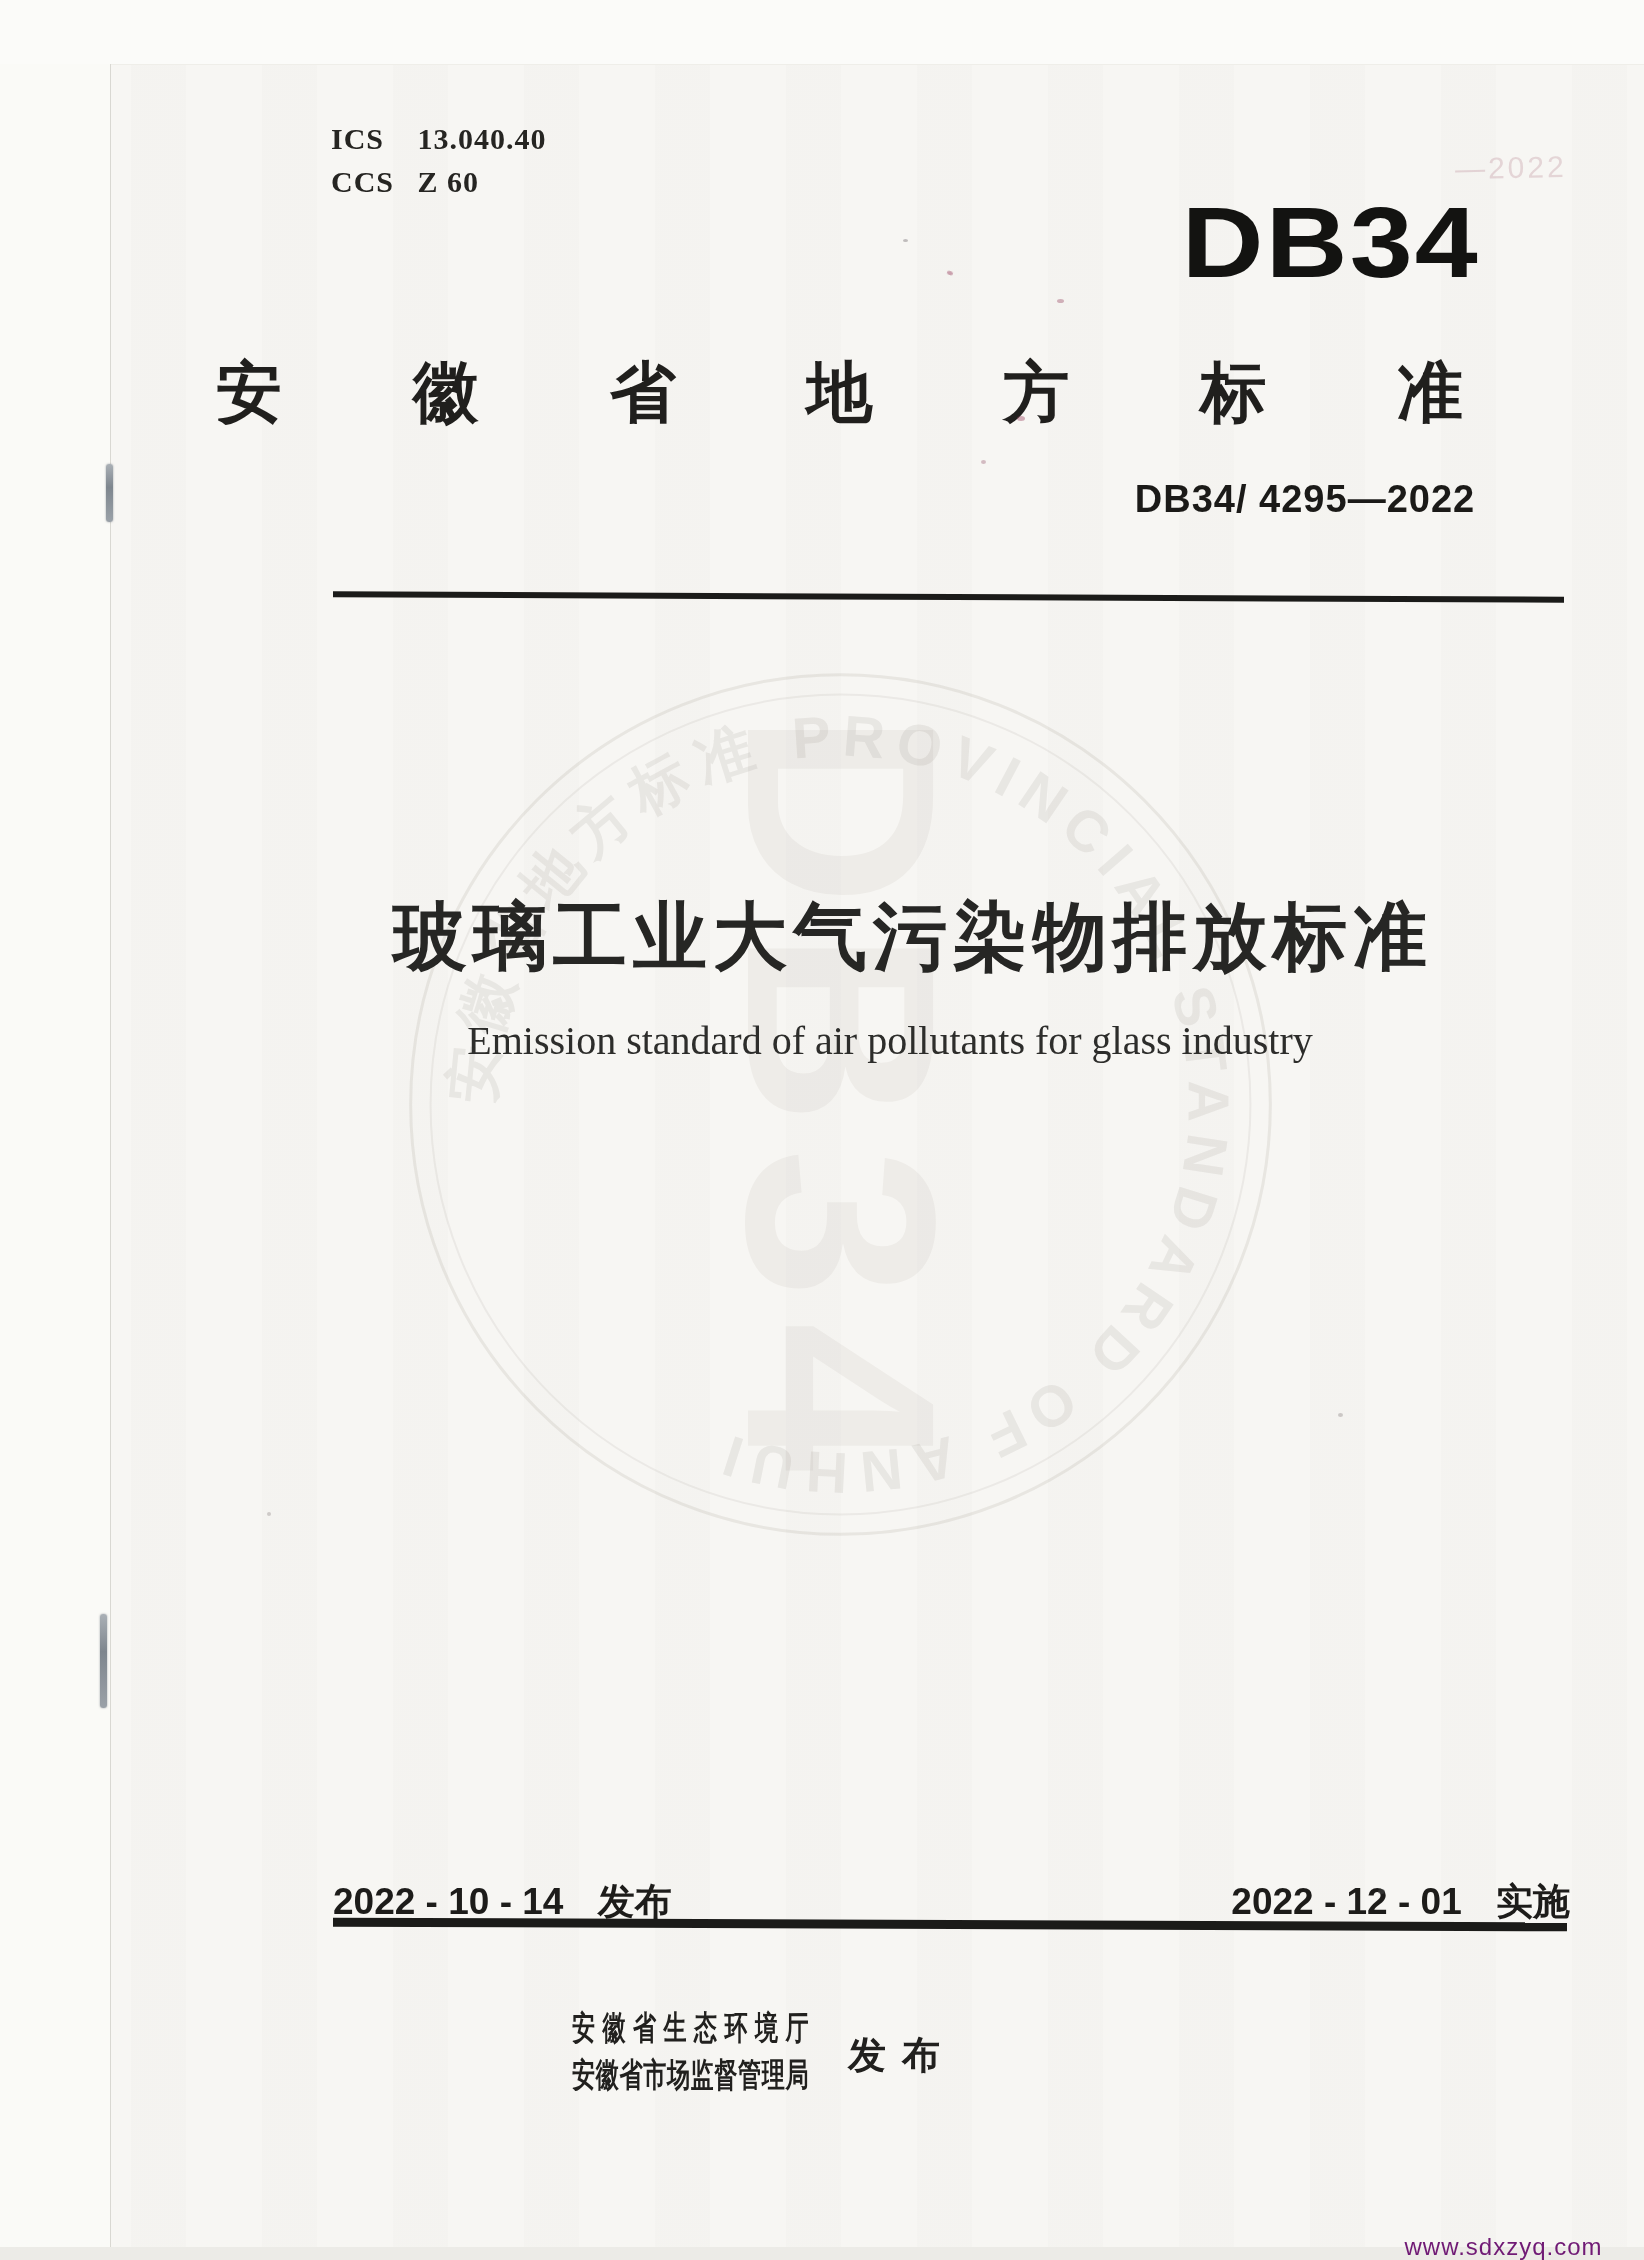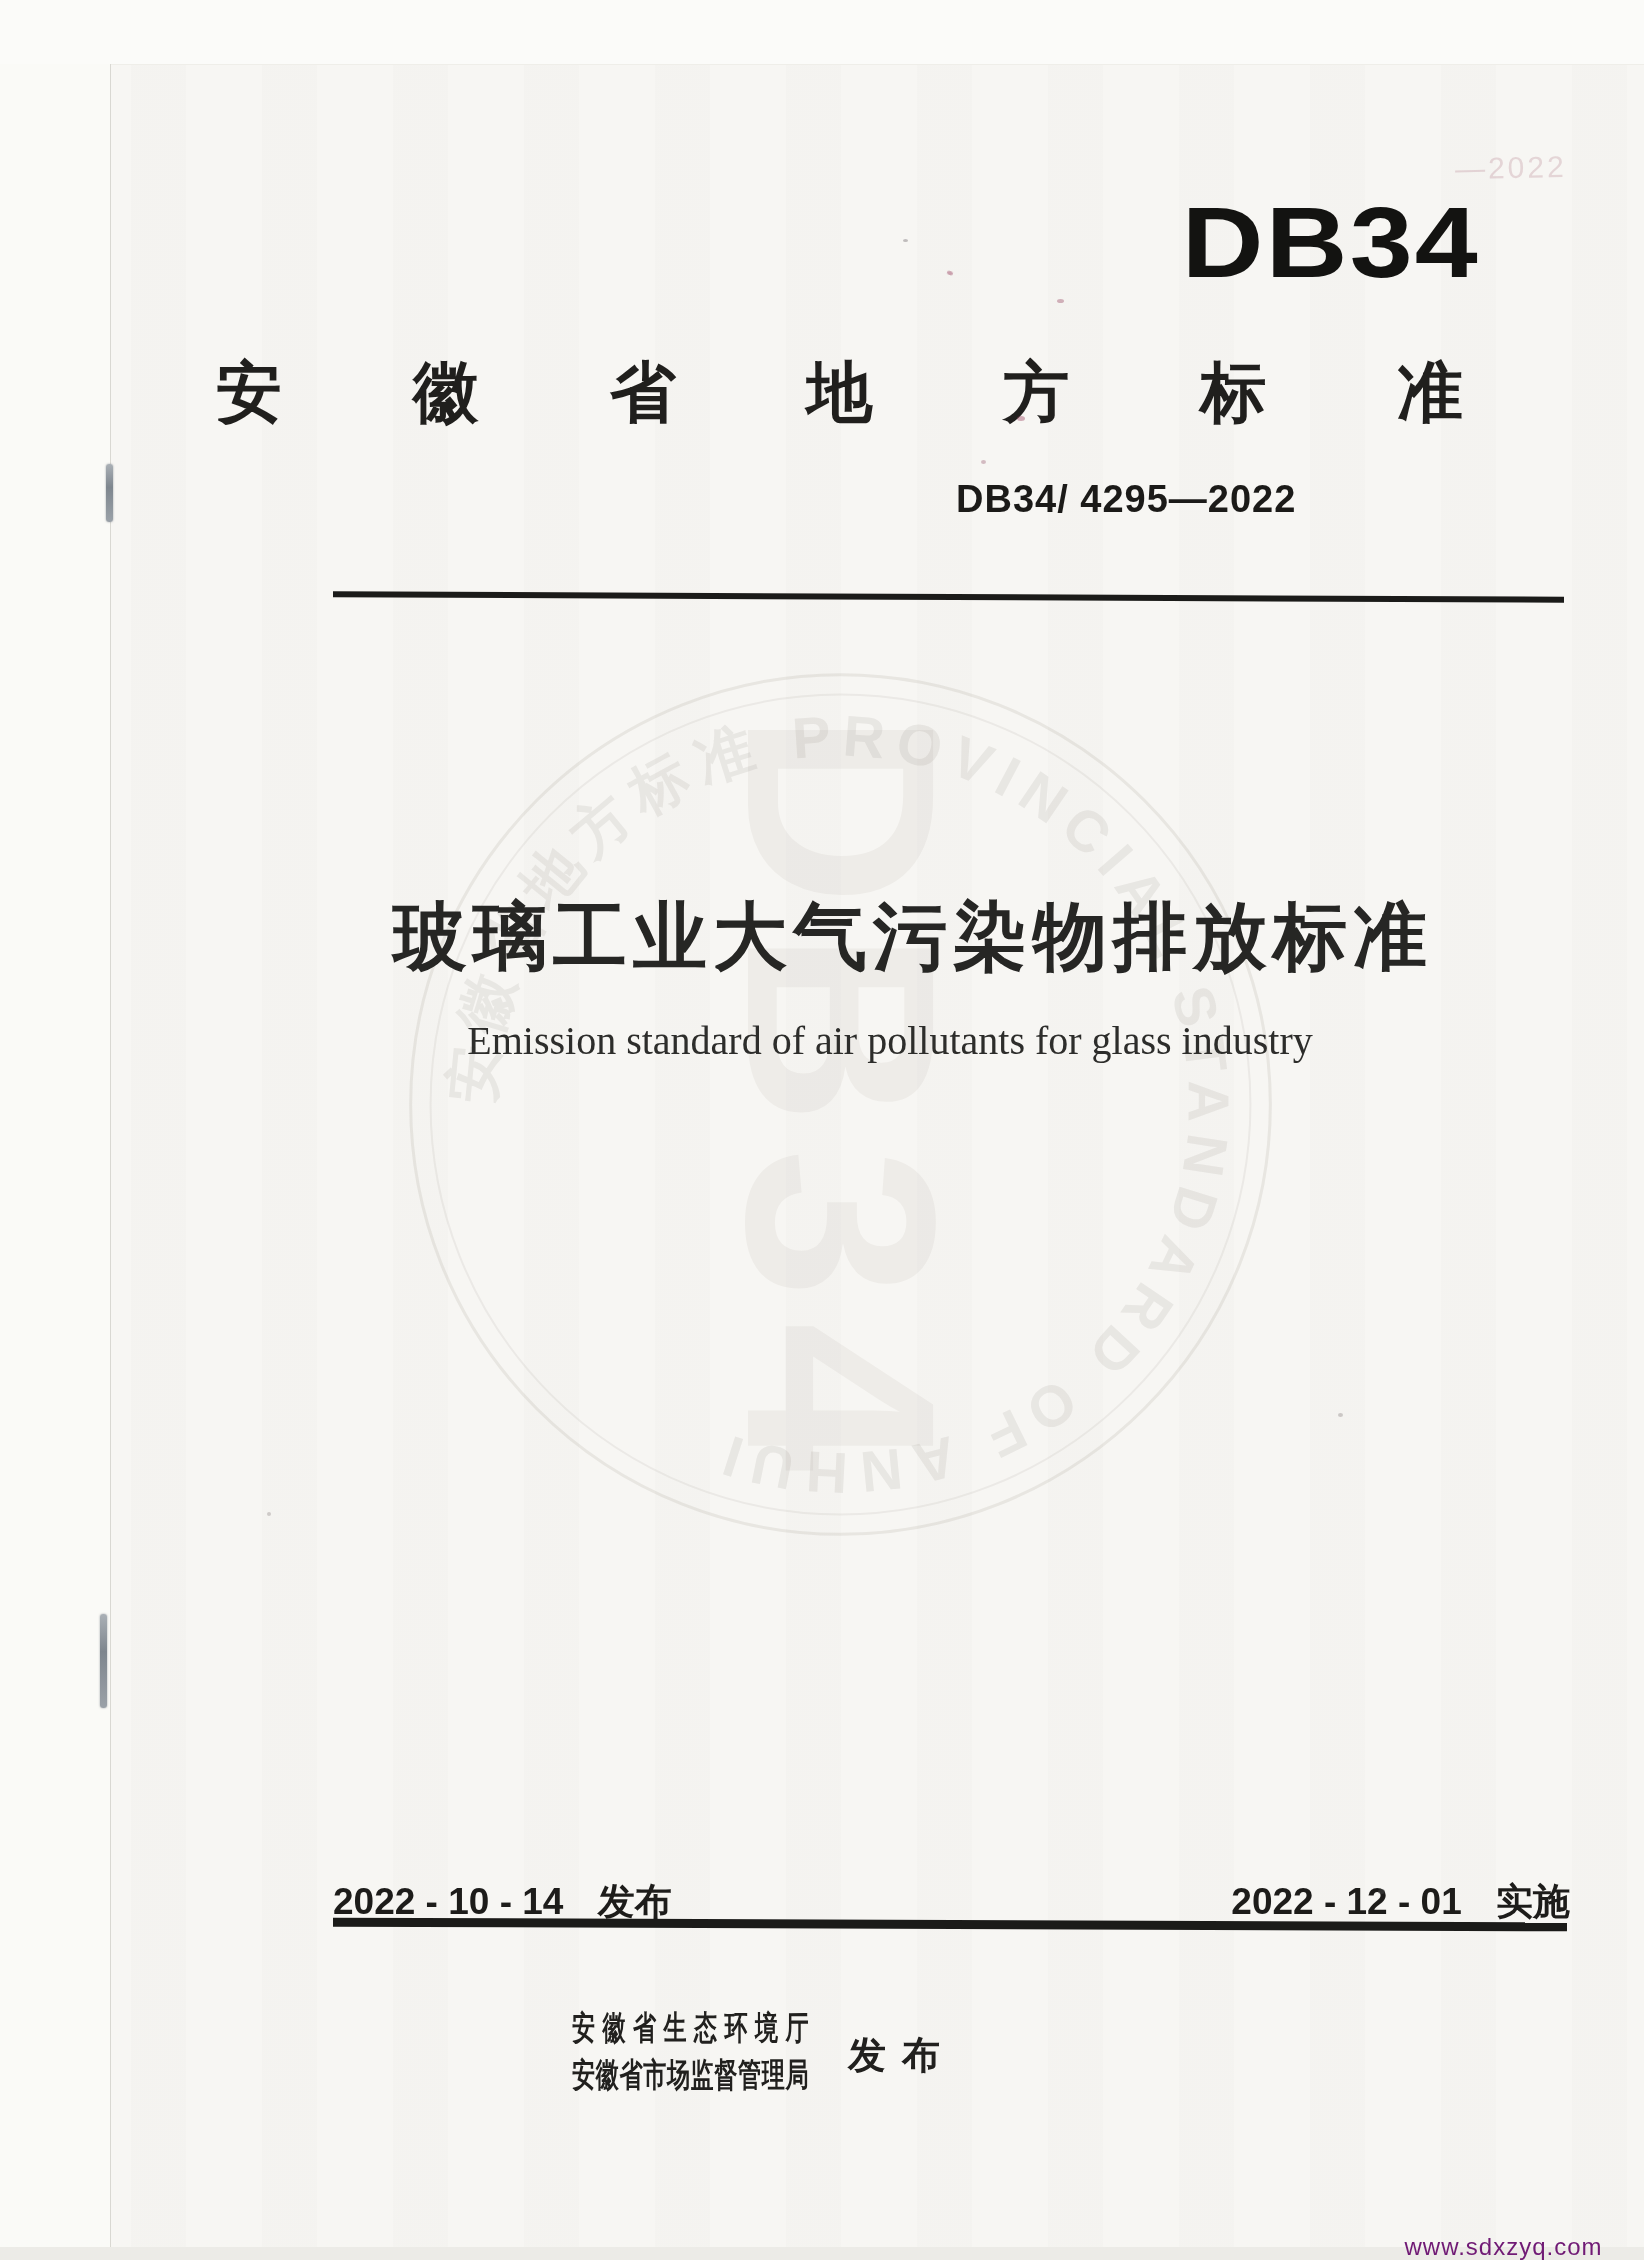--- a/index.html
+++ b/index.html
@@ -53,22 +53,22 @@
     position:absolute; left:1455px; top:151px; font-size:30px;
     color:rgba(185,135,150,0.30); letter-spacing:3px; transform:rotate(-1deg);
   }
   
   .category{
     position:absolute; left:216px; top:348px; width:1247px;
     font-size:66px; font-weight:700; color:#201f1d;
     text-align:justify; text-align-last:justify; white-space:normal;
   }
   .std-number{
-    position:absolute; left:956px; top:478px; width:542px;
-    text-align:left; font-size:38px; font-weight:700; letter-spacing:1px;
+    position:absolute; left:1034px; top:478px; width:542px;
+    text-align:center; font-size:38px; font-weight:700; letter-spacing:1px;
     color:#1b1a18; white-space:nowrap;
   }
   .rule{position:absolute; background:#1b1b19;}
   .rule.top{left:333px; top:594px; width:1231px; height:6px; transform:rotate(0.25deg);}
   .rule.bottom{left:333px; top:1920px; width:1234px; height:9px; transform:rotate(0.22deg);}
   
   .seal{position:absolute; left:343px; top:607px; width:995px; height:995px;}
   .ghost-db{
     position:absolute; left:841px; top:1104px;
     transform:translate(-50%,-50%) rotate(90deg);
@@ -137,20 +137,30 @@
     </defs>
     <circle cx="500" cy="500" r="432" fill="none" stroke="rgba(120,112,98,0.12)" stroke-width="3"></circle>
     <circle cx="500" cy="500" r="412" fill="none" stroke="rgba(120,112,98,0.09)" stroke-width="2"></circle>
     <text font-size="58" letter-spacing="10" fill="rgba(120,112,98,0.11)" font-family="Liberation Sans, DejaVu Sans, sans-serif" font-weight="600">
       <textPath href="#sealPath">安徽省地方标准 PROVINCIAL STANDARD OF ANHUI</textPath>
     </text>
   </svg>
   <div class="ghost-db">DB34</div>
   <div class="ghost-year">—2022</div>
 
+  <div class="codes">
+    <div>
+      <span class="lbl">ICS</span>
+      <span>13.040.40</span>
+    </div>
+    <div>
+      <span class="lbl">CCS</span>
+      <span>Z 60</span>
+    </div>
+  </div>
 
   <div class="logo">DB34</div>
 
   <div class="category">安徽省地方标准</div>
 
   <div class="std-number">DB34/ 4295—2022</div>
 
   <div class="rule top"></div>
 
   <div class="title-zh">玻璃工业大气污染物排放标准</div>

